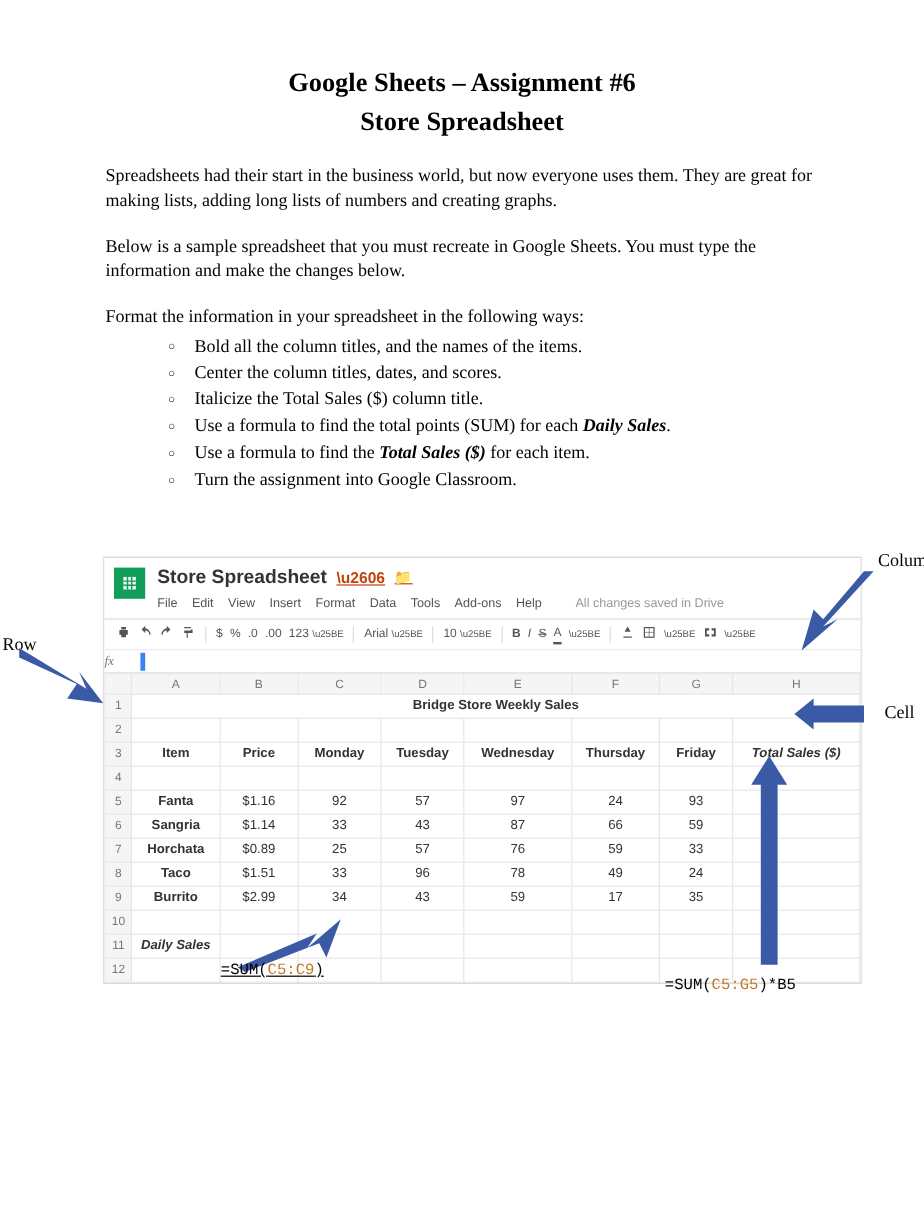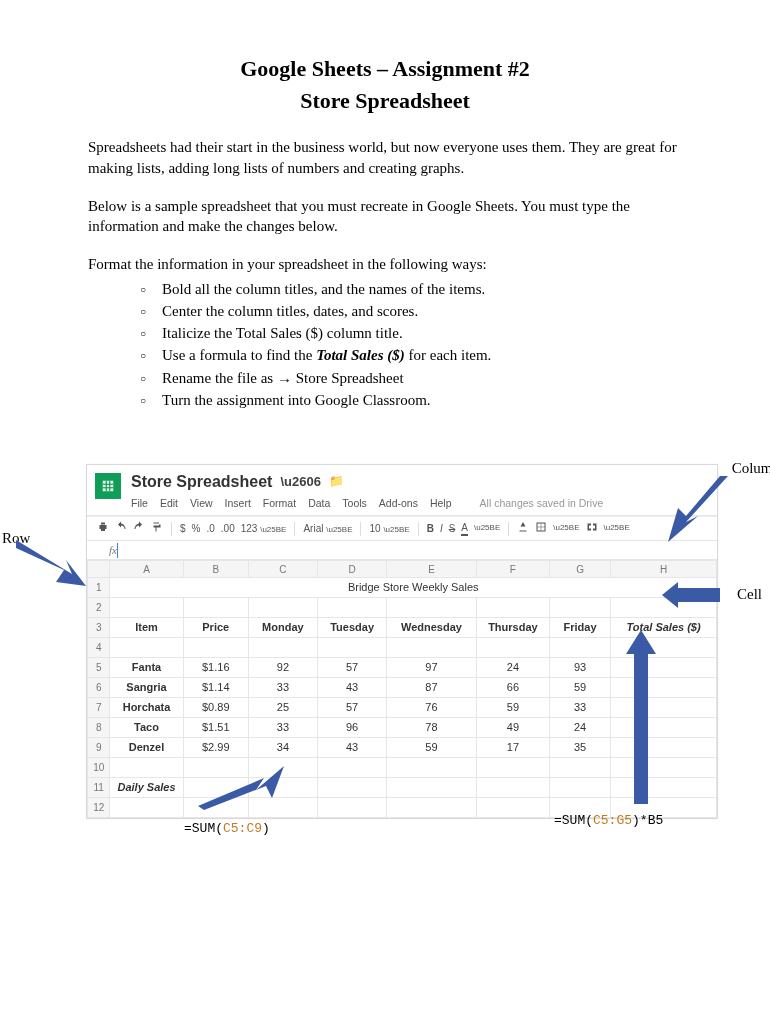--- a/index.html
+++ b/index.html
@@ -80,21 +80,21 @@
     width: 26px; height: 26px;
     background: #0f9d58;
     display: flex; align-items: center; justify-content: center;
     margin-right: 10px; margin-top: 2px;
   }
   .app-icon svg { width: 14px; height: 14px; }
   .doc-title {
     font-size: 16px; font-weight: bold; color: #333;
     display: flex; align-items: center; gap: 8px;
   }
-  .title-icons { color: #404040; font-size: 13px; display:flex; gap:8px; }
+  .title-icons { color: #c2410c; font-size: 13px; display:flex; gap:8px;text-decoration:underline; }
   .menubar {
     display: flex; gap: 12px;
     font-size: 10.5px; color: #555;
     padding: 3px 0 5px 0;
   }
   .menubar .saved { color: #999; margin-left: 16px; }
   .toolbar {
     display: flex; align-items: center; gap: 8px;
     padding: 4px 10px;
     border-top: 1px solid #eee;
@@ -105,22 +105,22 @@
   .toolbar .sep { width:1px; height:14px; background:#ddd; }
   .toolbar .grp { display:flex; gap:6px; align-items:center; }
   .toolbar svg { width:12px; height:12px; }
   .fx-bar {
     display:flex; align-items:center;
     border-bottom: 1px solid #e6e6e6;
     background:#fff;
     height: 18px;
   }
   .fx-label {
-    width: 30px; text-align:right; font-style:italic; color:#777;
-    border-right:1px solid #3b82f6;
+    width: 30px; text-align:left; font-style:italic; color:#777;
+    border-right:4px solid #3b82f6;
     font-family: "Times New Roman", serif;
   }
   table.grid {
     border-collapse: collapse;
     width: 100%;
     background: #fff;
     table-layout: fixed;
   }
   table.grid th, table.grid td {
     border: 1px solid #e6e6e6;
@@ -134,21 +134,21 @@
   }
   table.grid th.colhead {
     background: #f5f5f5; color:#777; font-weight: normal; font-size:10px;
     height: 16px;
   }
   table.grid th.rowhead {
     background: #f5f5f5; color:#777; font-weight: normal; font-size:10px;
     width: 22px;
   }
   .sheet-title-cell {
-    font-size: 17px; font-weight: normal; color:#000;
+    font-size: 17px; font-weight: bold; color:#000;
   }
   .sheet-header-row td { font-weight: bold; color:#000; }
   .sheet-header-row td.ts { font-style: italic; }
   .item-col { font-weight: bold; text-align:center; }
   .price-col { text-align:center; }
   .daily-sales { font-weight:bold; font-style:italic; text-align:left; padding-left:6px; }
 
   
   .label {
     position: absolute;
@@ -169,36 +169,36 @@
     font-size: 13px;
     color: #000;
   }
   .formula .ref { color: #c27b22; }
 </style>
 </head>
 <body>
 
 <div class="page">
 
-  <h1 class="title">Google Sheets – Assignment #2</h1>
+  <h1 class="title">Google Sheets – Assignment #6</h1>
   <h2 class="subtitle">Store Spreadsheet</h2>
 
   <p class="para">Spreadsheets had their start in the business world, but now everyone uses them.  They are great for making lists, adding long lists of numbers and creating graphs.</p>
   <p class="para">Below is a sample spreadsheet that you must recreate in Google Sheets.  You must type the information and make the changes below.</p>
   <p class="para" style="margin-bottom:4px;">Format the information in your spreadsheet in the following ways:</p>
 
   <ul class="inst">
     <li>Bold all the column titles, and the names of the items.</li>
     <li>Center the column titles, dates, and scores.</li>
     <li>Italicize the Total Sales ($) column title.</li>
     <li>
-      <span>Use a formula to find the </span><span class="bi">Total Sales ($)</span><span> for each item.</span>
+      <span>Use a formula to find the total points (SUM) for each </span><span class="bi">Daily Sales</span><span>.</span>
     </li>
     <li>
-      <span>Rename the file as </span><span class="arrow-glyph">→</span><span>  Store Spreadsheet</span>
+      <span>Use a formula to find the </span><span class="bi">Total Sales ($)</span><span> for each item.</span>
     </li>
     <li>Turn the assignment into Google Classroom.</li>
   </ul>
 
   <div class="shot-wrap">
 
     <div class="label" style="left:-52px; top:64px;">Row</div>
     <div class="label" style="right:-64px; top:-6px;">Column</div>
     <div class="label" style="right:-46px; top:120px;">Cell</div>
 
@@ -442,21 +442,21 @@
           <td class="price-col">$1.51</td>
           <td>33</td>
           <td>96</td>
           <td>78</td>
           <td>49</td>
           <td>24</td>
           <td></td>
         </tr>
         <tr>
           <th class="rowhead">9</th>
-          <td class="item-col">Denzel</td>
+          <td class="item-col">Burrito</td>
           <td class="price-col">$2.99</td>
           <td>34</td>
           <td>43</td>
           <td>59</td>
           <td>17</td>
           <td>35</td>
           <td></td>
         </tr>
         <tr>
           <th class="rowhead">10</th>
@@ -488,21 +488,21 @@
               <td></td>
               <td></td>
               <td></td>
               <td></td>
               <td></td>
         </tr>
       </tbody>
         </table>
     </div>
 
-    <div class="formula" style="left:130px; top:356px;">
+    <div class="formula" style="left:130px; top:336px;text-decoration:underline;">
       <span>=SUM(</span><span class="ref">C5:C9</span><span>)</span>
     </div>
     <div class="formula" style="left:500px; top:348px;">
       <span>=SUM(</span><span class="ref">C5:G5</span><span>)*B5</span>
     </div>
 
   </div>
 
 </div>
 

